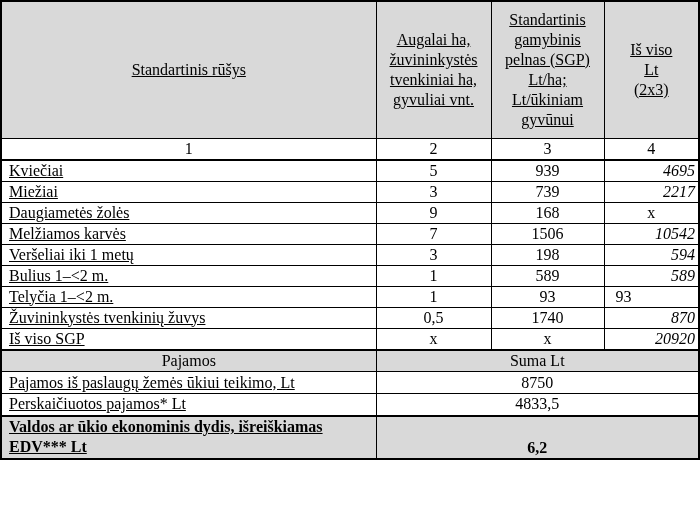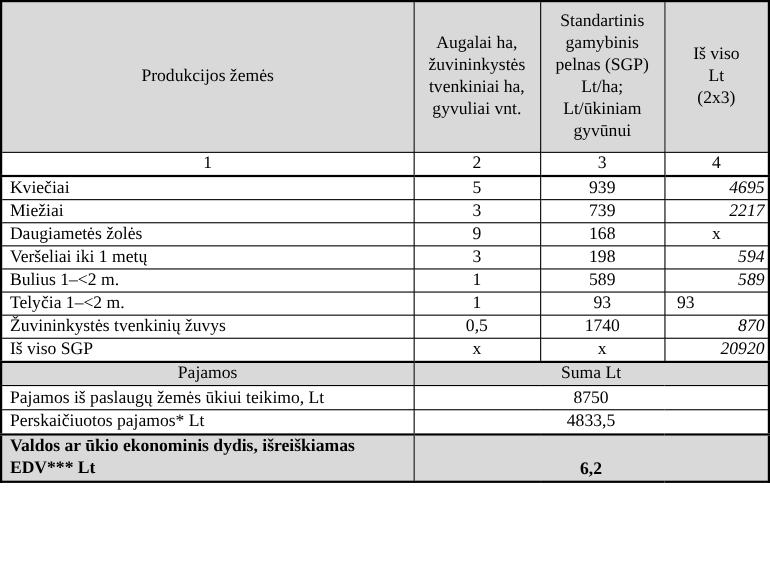--- a/index.html
+++ b/index.html
@@ -21,48 +21,48 @@
   td {
     border: 1px solid #000;
     padding: 0 3px;
     line-height: 20px;
     overflow: hidden;
     vertical-align: middle;
     box-sizing: border-box;
   }
   .gray { background: #d9d9d9; }
   .c  { text-align: center; }
-  .l  { text-align: left; padding-left: 7px; }
+  .l  { text-align: left; padding-left: 7px; text-decoration: underline; }
   .lt { text-align: left; padding-left: 11px; }
   .r  { text-align: right; padding-right: 3px; font-style: italic; }
   .b  { font-weight: bold; }
   .pre { white-space: pre-line; }
   .vb { vertical-align: bottom; }
-  tr.head td { height: 137px; line-height: 20px; }
+  tr.head td { height: 137px; line-height: 20px; text-decoration: underline; }
   tr.sm td   { height: 21px; }
   tr.inc td  { height: 22px; }
   tr.two td  { height: 37px; }
   tr.last td { height: 43px; }
   tr.bt2 td  { border-top-width: 2px; }
 </style>
 </head>
 <body>
 
 <div class="doc">
   <table class="main">
     <colgroup>
       <col style="width:375px">
       <col style="width:115px">
       <col style="width:113px">
       <col style="width:95px">
     </colgroup>
 
     <tbody>
         <tr class="head">
-      <td class="gray c">Produkcijos žemės</td>
+      <td class="gray c">Standartinis rūšys</td>
       <td class="gray c pre">Augalai ha,
 žuvininkystės
 tvenkiniai ha,
 gyvuliai vnt.</td>
       <td class="gray c pre">Standartinis
 gamybinis
 pelnas (SGP)
 Lt/ha;
 Lt/ūkiniam
 gyvūnui</td>
@@ -88,20 +88,26 @@
       <td class="l">Miežiai</td>
       <td class="c">3</td>
       <td class="c">739</td>
       <td class="r">2217</td>
     </tr>
     <tr class="sm">
       <td class="l">Daugiametės žolės</td>
       <td class="c">9</td>
       <td class="c">168</td>
       <td class="c">x</td>
+    </tr>
+    <tr class="sm">
+      <td class="l">Melžiamos karvės</td>
+      <td class="c">7</td>
+      <td class="c">1506</td>
+      <td class="r">10542</td>
     </tr>
     <tr class="sm">
       <td class="l">Veršeliai iki 1 metų</td>
       <td class="c">3</td>
       <td class="c">198</td>
       <td class="r">594</td>
     </tr>
     <tr class="sm">
       <td class="l">Bulius 1–&lt;2 m.</td>
       <td class="c">1</td>

